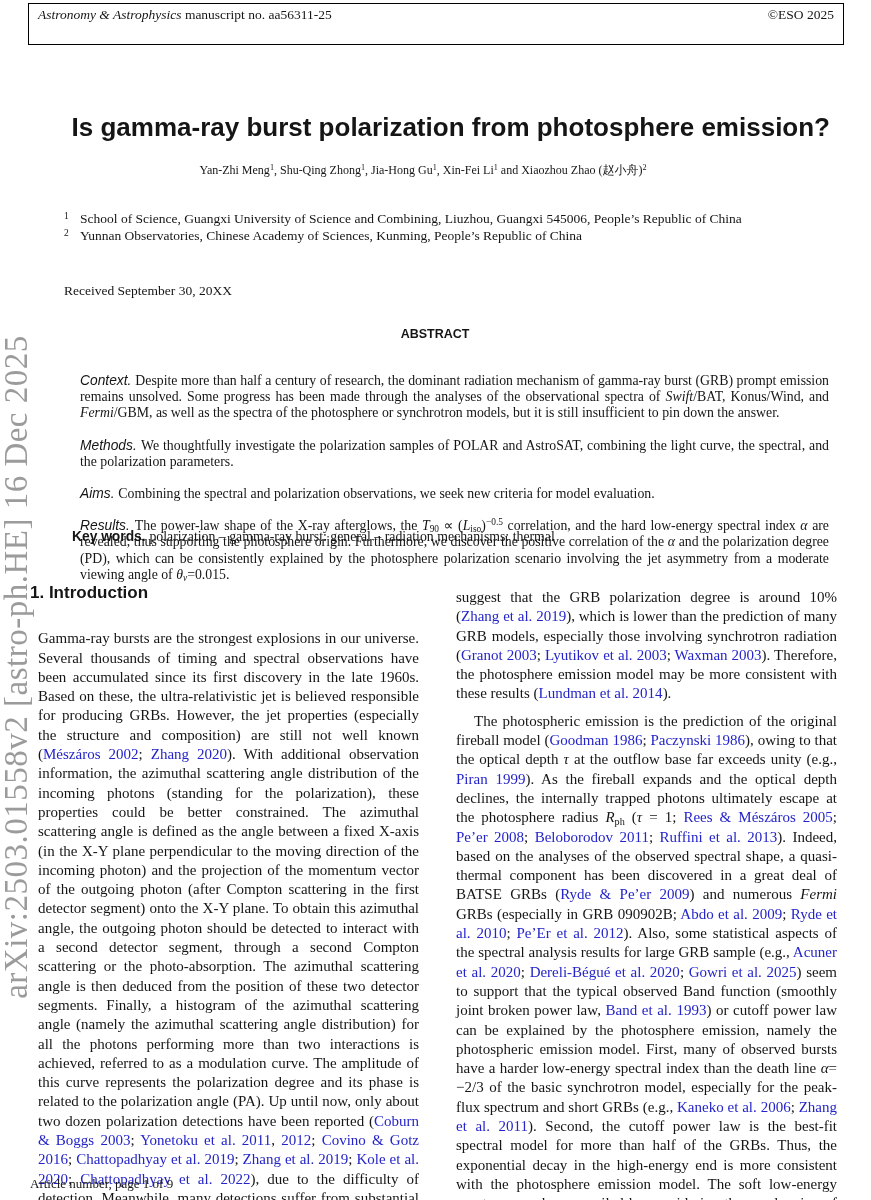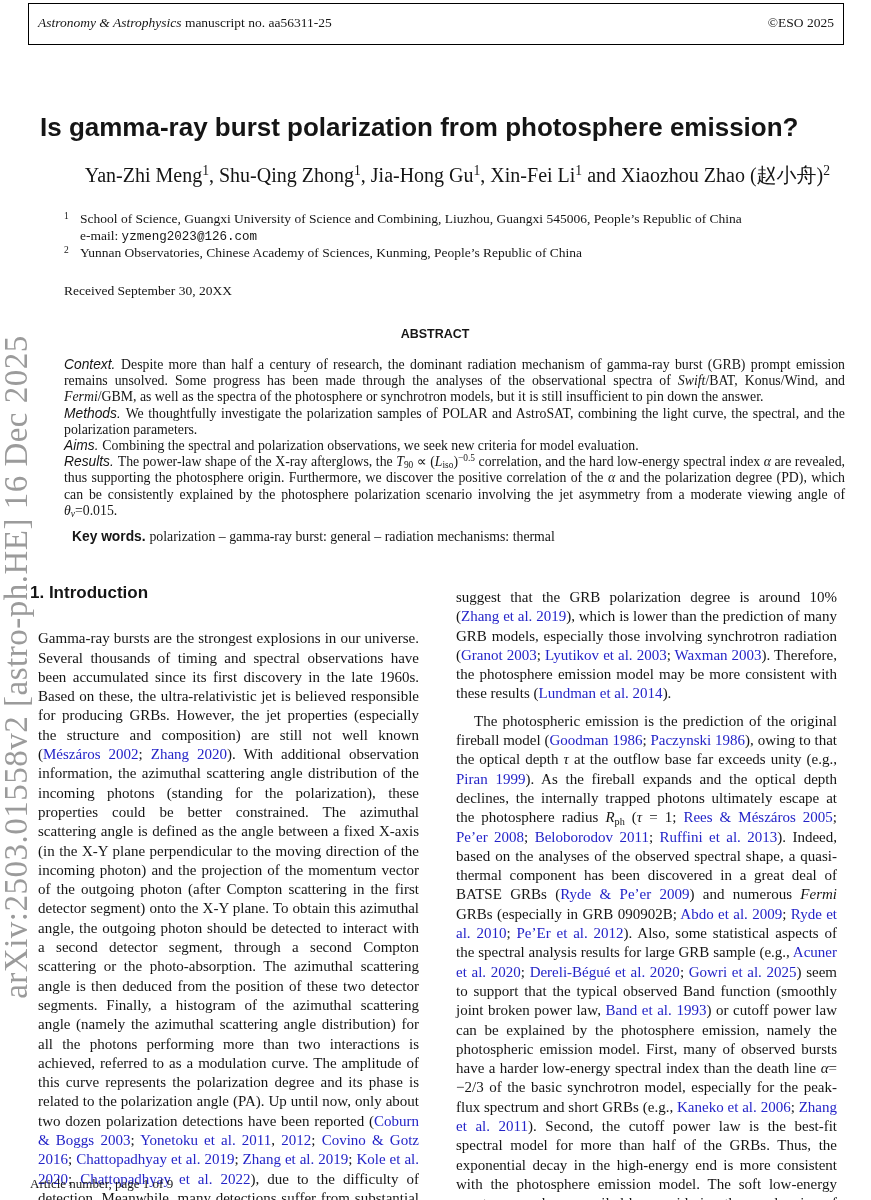--- a/index.html
+++ b/index.html
@@ -6,52 +6,52 @@
   body{
     width:871px;height:1200px;position:relative;overflow:hidden;
     background:#ffffff;color:#151515;
     font-family:"Liberation Serif", serif;
   }
   
   .header-box{
     position:absolute;left:28px;top:3px;width:816px;height:42px;
     border:1.5px solid #000;box-sizing:border-box;
     display:flex;justify-content:space-between;
-    padding:2px 9px 4px 9px;font-size:13.5px;line-height:18px;align-items:center;
+    padding:2px 9px 4px 9px;font-size:13.5px;line-height:18px;
   }
   .hb-left .it{font-style:italic;}
   
   .watermark{
     position:absolute;left:-385px;top:650px;width:800px;height:34px;
     transform:rotate(-90deg);
     text-align:center;font-size:33px;letter-spacing:0.5px;
     color:#9b9b9b;white-space:nowrap;
   }
   .title{
-    position:absolute;top:112px;left:40px;width:790px;text-align:left;
+    position:absolute;top:112px;left:40px;width:790px;text-align:right;
     font-family:"Liberation Sans", sans-serif;font-weight:bold;font-size:26px;
   }
   .authors{
-    position:absolute;top:162px;left:40px;width:790px;text-align:right;
-    font-size:20px;
+    position:absolute;top:162px;left:28px;width:790px;text-align:center;
+    font-size:12px;
   }
   .affiliations{position:absolute;top:211px;left:64px;width:782px;font-size:13.5px;line-height:16.5px;}
   .aff-item{display:flex;}
   .aff-marker{width:16px;font-size:9.5px;vertical-align:super;position:relative;top:-3px;flex:none;}
   .aff-text{flex:1;}
   .received{position:absolute;top:283px;left:64px;font-size:13.5px;}
   .abstract-heading{
     position:absolute;top:327px;left:40px;width:790px;text-align:center;
     font-family:"Liberation Sans", sans-serif;font-weight:bold;font-size:12.5px;
   }
   .abstract-body{
     position:absolute;top:357px;left:64px;width:781px;
     font-size:13.8px;line-height:16.2px;text-align:justify;
   }
-  .abstract-body p{margin:0;}
+  .abstract-body p{margin:16px;}
   .keywords{position:absolute;top:529px;left:64px;width:781px;font-size:13.8px;}
   .columns{position:absolute;top:580px;left:30px;width:815px;display:flex;gap:21px;}
   .col{width:397px;font-size:15px;line-height:19.3px;text-align:justify;}
   .section-heading{
     font-family:"Liberation Sans", sans-serif;font-weight:bold;font-size:17px;
     margin:3px 0 27px 0;text-align:left;
   }
   .col p{margin:8px;}
   .p-indent{text-indent:18px;margin-top:6px !important;}
   .footer{position:absolute;top:1176px;left:30px;width:815px;text-align:left;font-size:13px;}
@@ -77,21 +77,20 @@
 <div class="watermark">arXiv:2503.01558v2 [astro-ph.HE] 16 Dec 2025</div>
 
 <div class="title">Is gamma-ray burst polarization from photosphere emission?</div>
 <div class="authors"><span>Yan-Zhi Meng</span><span class="sup">1</span><span>, Shu-Qing Zhong</span><span class="sup">1</span><span>, Jia-Hong Gu</span><span class="sup">1</span><span>, Xin-Fei Li</span><span class="sup">1</span><span> and Xiaozhou Zhao (赵小舟)</span><span class="sup">2</span></div>
 
 <div class="affiliations">
   <div class="aff-item">
     <span class="aff-marker">1</span>
     <div class="aff-text">
       <div><span>School of Science, Guangxi University of Science and Combining, Liuzhou, Guangxi 545006, People’s Republic of China</span></div>
-      <div><span>e-mail: </span><span class="tt">yzmeng2023@126.com</span></div>
     </div>
   </div>
   <div class="aff-item">
     <span class="aff-marker">2</span>
     <div class="aff-text">
       <div><span>Yunnan Observatories, Chinese Academy of Sciences, Kunming, People’s Republic of China</span></div>
     </div>
   </div>
 </div>
 

